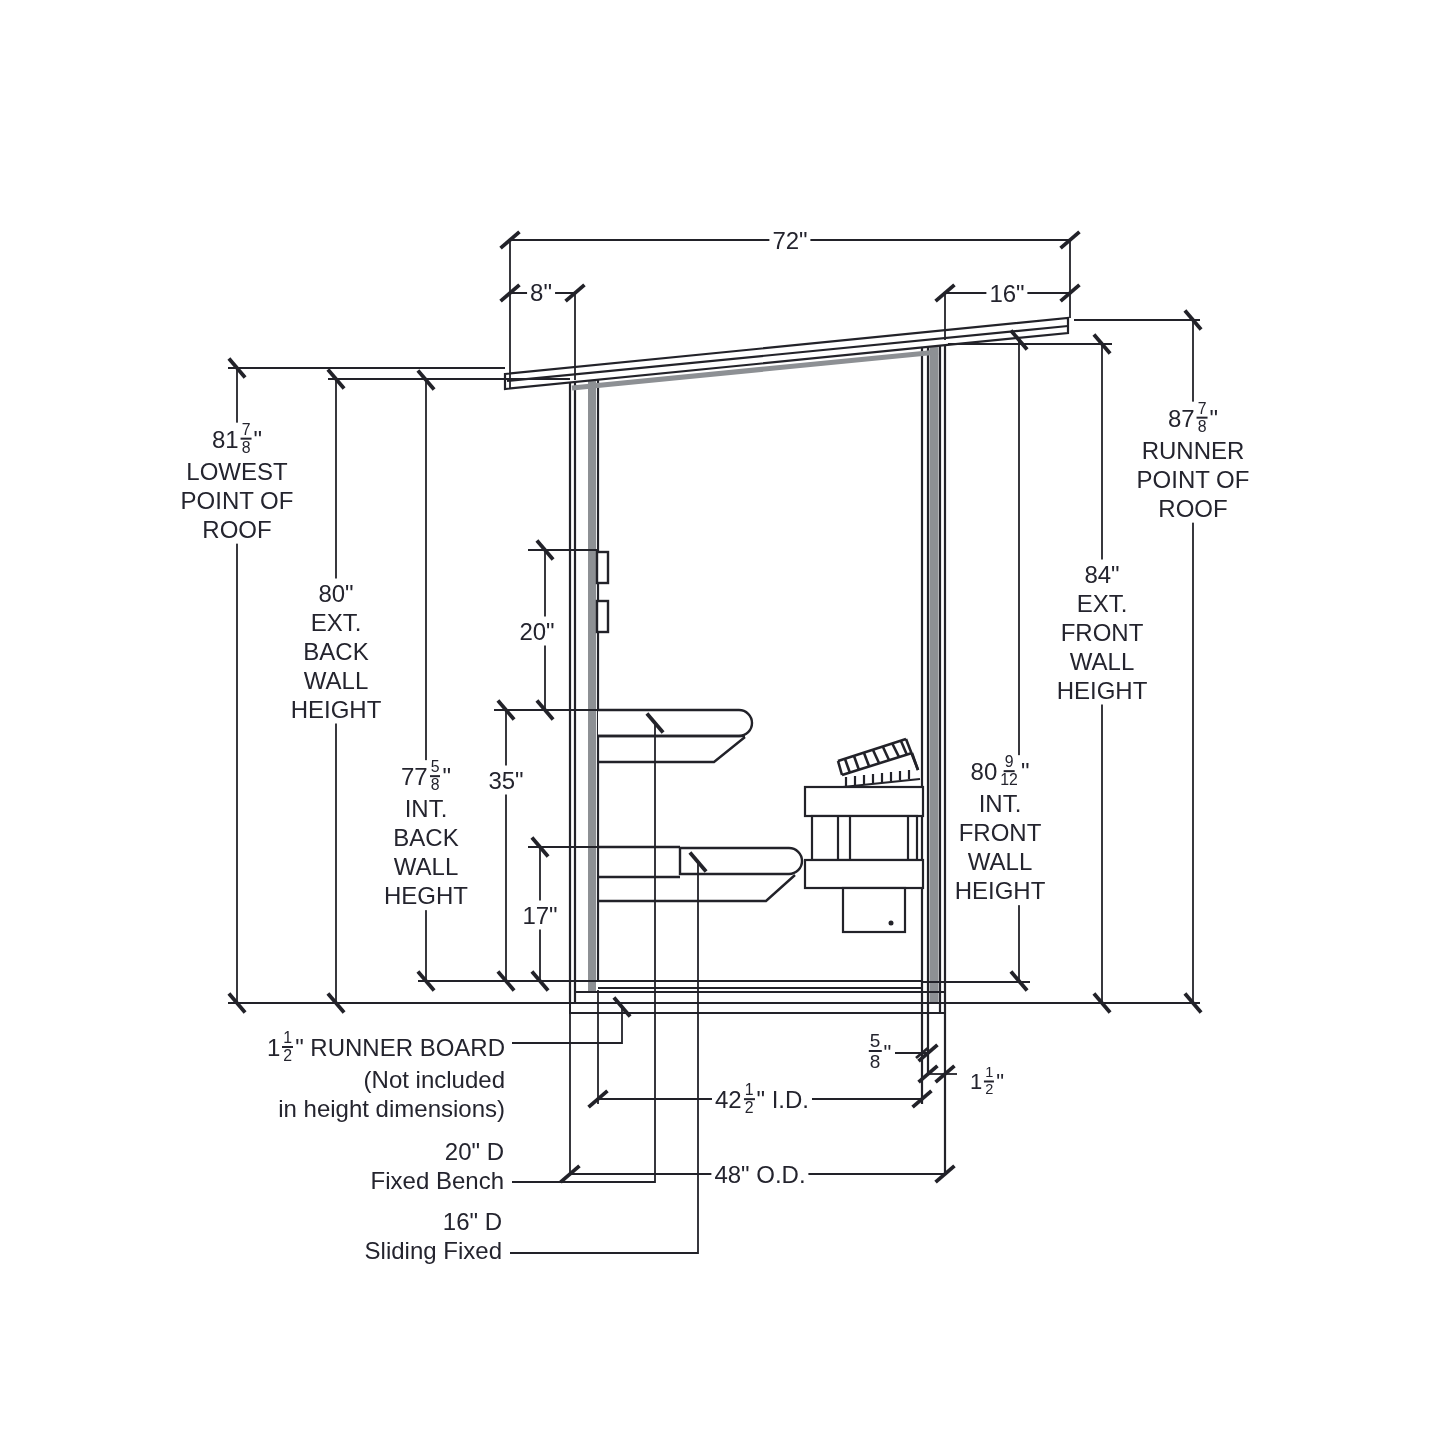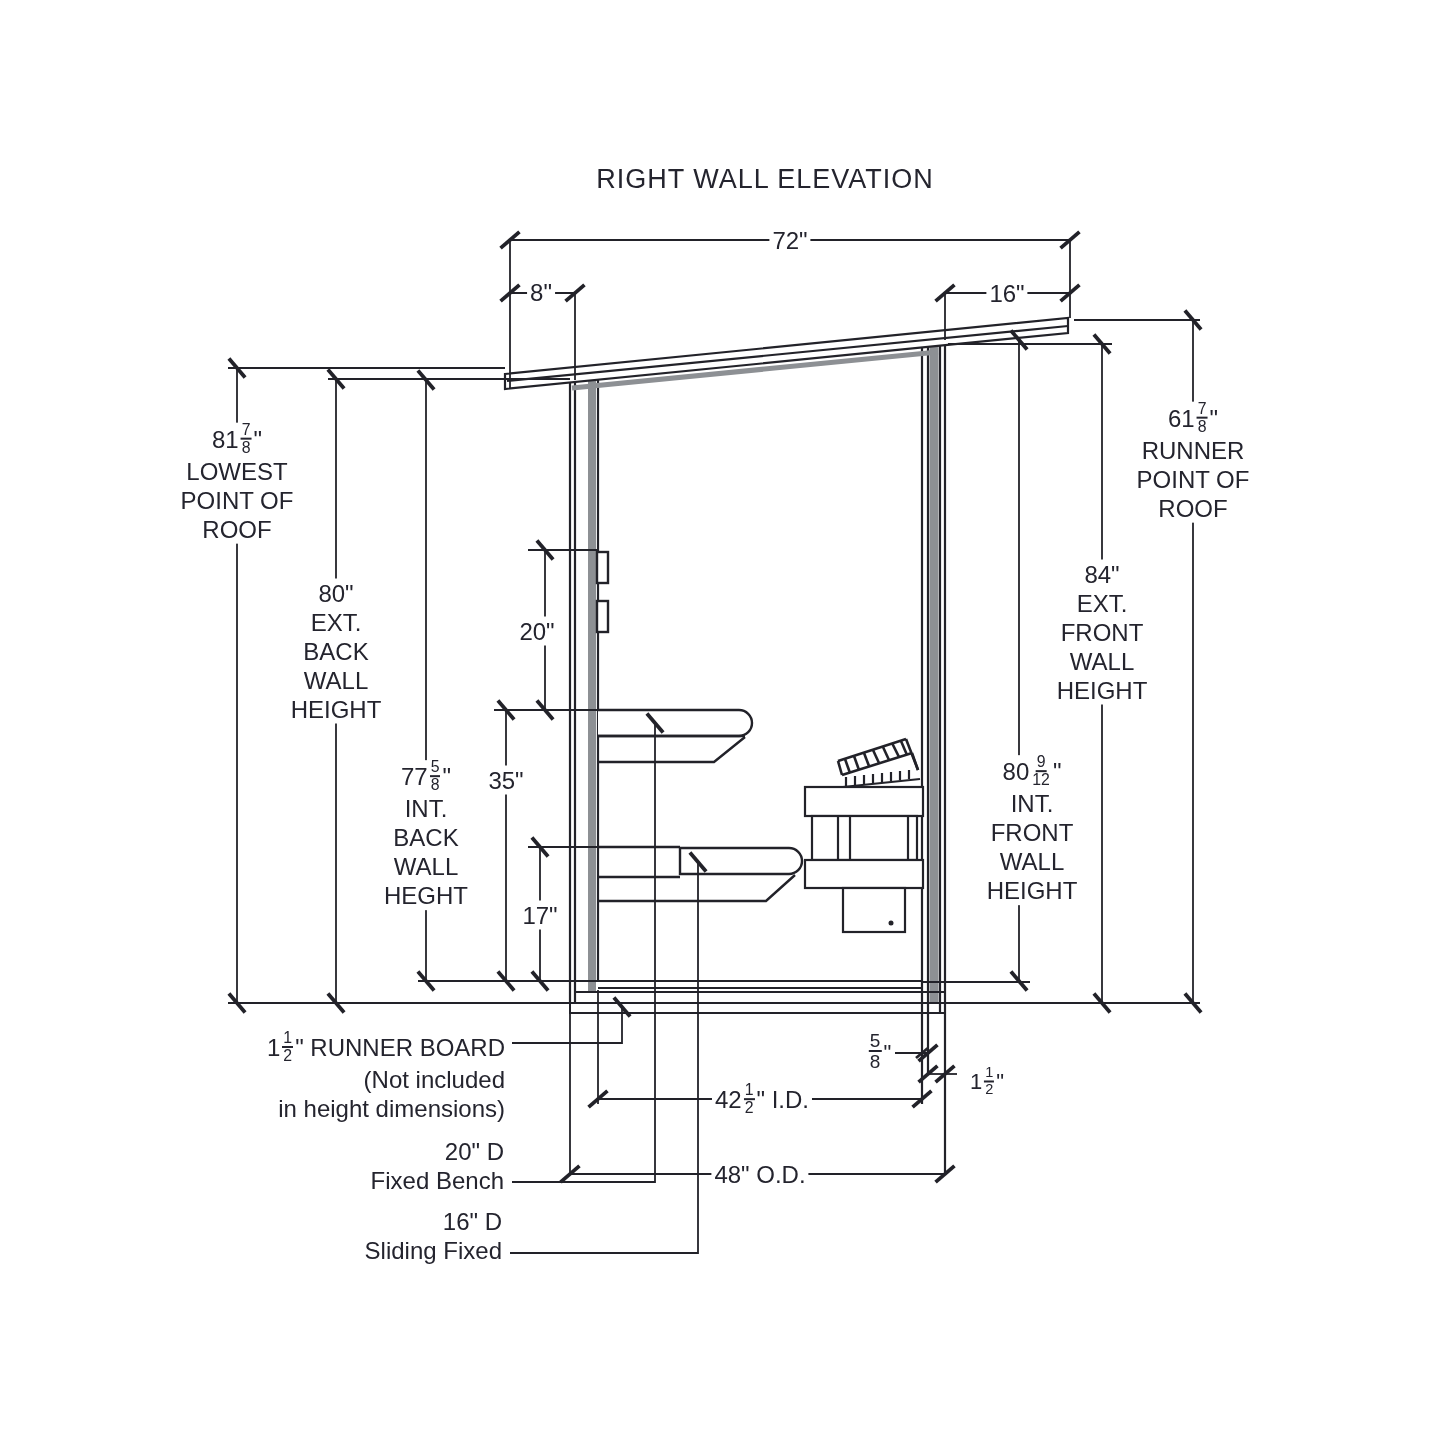--- a/index.html
+++ b/index.html
@@ -162,21 +162,20 @@
     <line x1="945" y1="1074" x2="957" y2="1074"></line>
   </g>
 
   <g stroke="#222229" stroke-width="1.8" fill="none">
     <path d="M512,1043 H622 V1007" marker-end="url(#tk)"></path>
     <path d="M512,1182 H655 V723" marker-end="url(#tk)"></path>
     <path d="M510,1253 H698 V862" marker-end="url(#tk)"></path>
   </g>
 </svg>
 
-<div class="lbl center title" style="left:765px;top:179px">RIGHT WALL ELEVATION</div>
 
 <div class="lbl center" style="left:790px;top:240px">72"</div>
 <div class="lbl center" style="left:541px;top:292px">8"</div>
 <div class="lbl center" style="left:1007px;top:293px">16"</div>
 
 <div class="lbl center" style="left:237px;top:483px">
   <div class="row fr">
         <span>81</span>
         <span class="frac">
           <span class="num">7</span>
@@ -211,41 +210,41 @@
   <div class="row">WALL</div>
   <div class="row">HEGHT</div>
 </div>
 
 <div class="lbl center" style="left:537px;top:631px">20"</div>
 <div class="lbl center" style="left:506px;top:780px">35"</div>
 <div class="lbl center" style="left:540px;top:915px">17"</div>
 
 <div class="lbl center" style="left:1193px;top:462px">
   <div class="row fr">
-        <span>61</span>
+        <span>87</span>
         <span class="frac">
           <span class="num">7</span>
           <span class="den">8</span>
         </span>
         <span>"</span>
       </div>
   <div class="row">RUNNER</div>
   <div class="row">POINT OF</div>
   <div class="row">ROOF</div>
 </div>
 
 <div class="lbl center" style="left:1102px;top:632px">
   <div class="row">84"</div>
   <div class="row">EXT.</div>
   <div class="row">FRONT</div>
   <div class="row">WALL</div>
   <div class="row">HEIGHT</div>
 </div>
 
-<div class="lbl center" style="left:1032px;top:830px">
+<div class="lbl center" style="left:1000px;top:830px">
   <div class="row fr">
         <span>80</span>
         <span class="frac">
           <span class="num">9</span>
           <span class="den">12</span>
         </span>
         <span>"</span>
       </div>
   <div class="row">INT.</div>
   <div class="row">FRONT</div>

